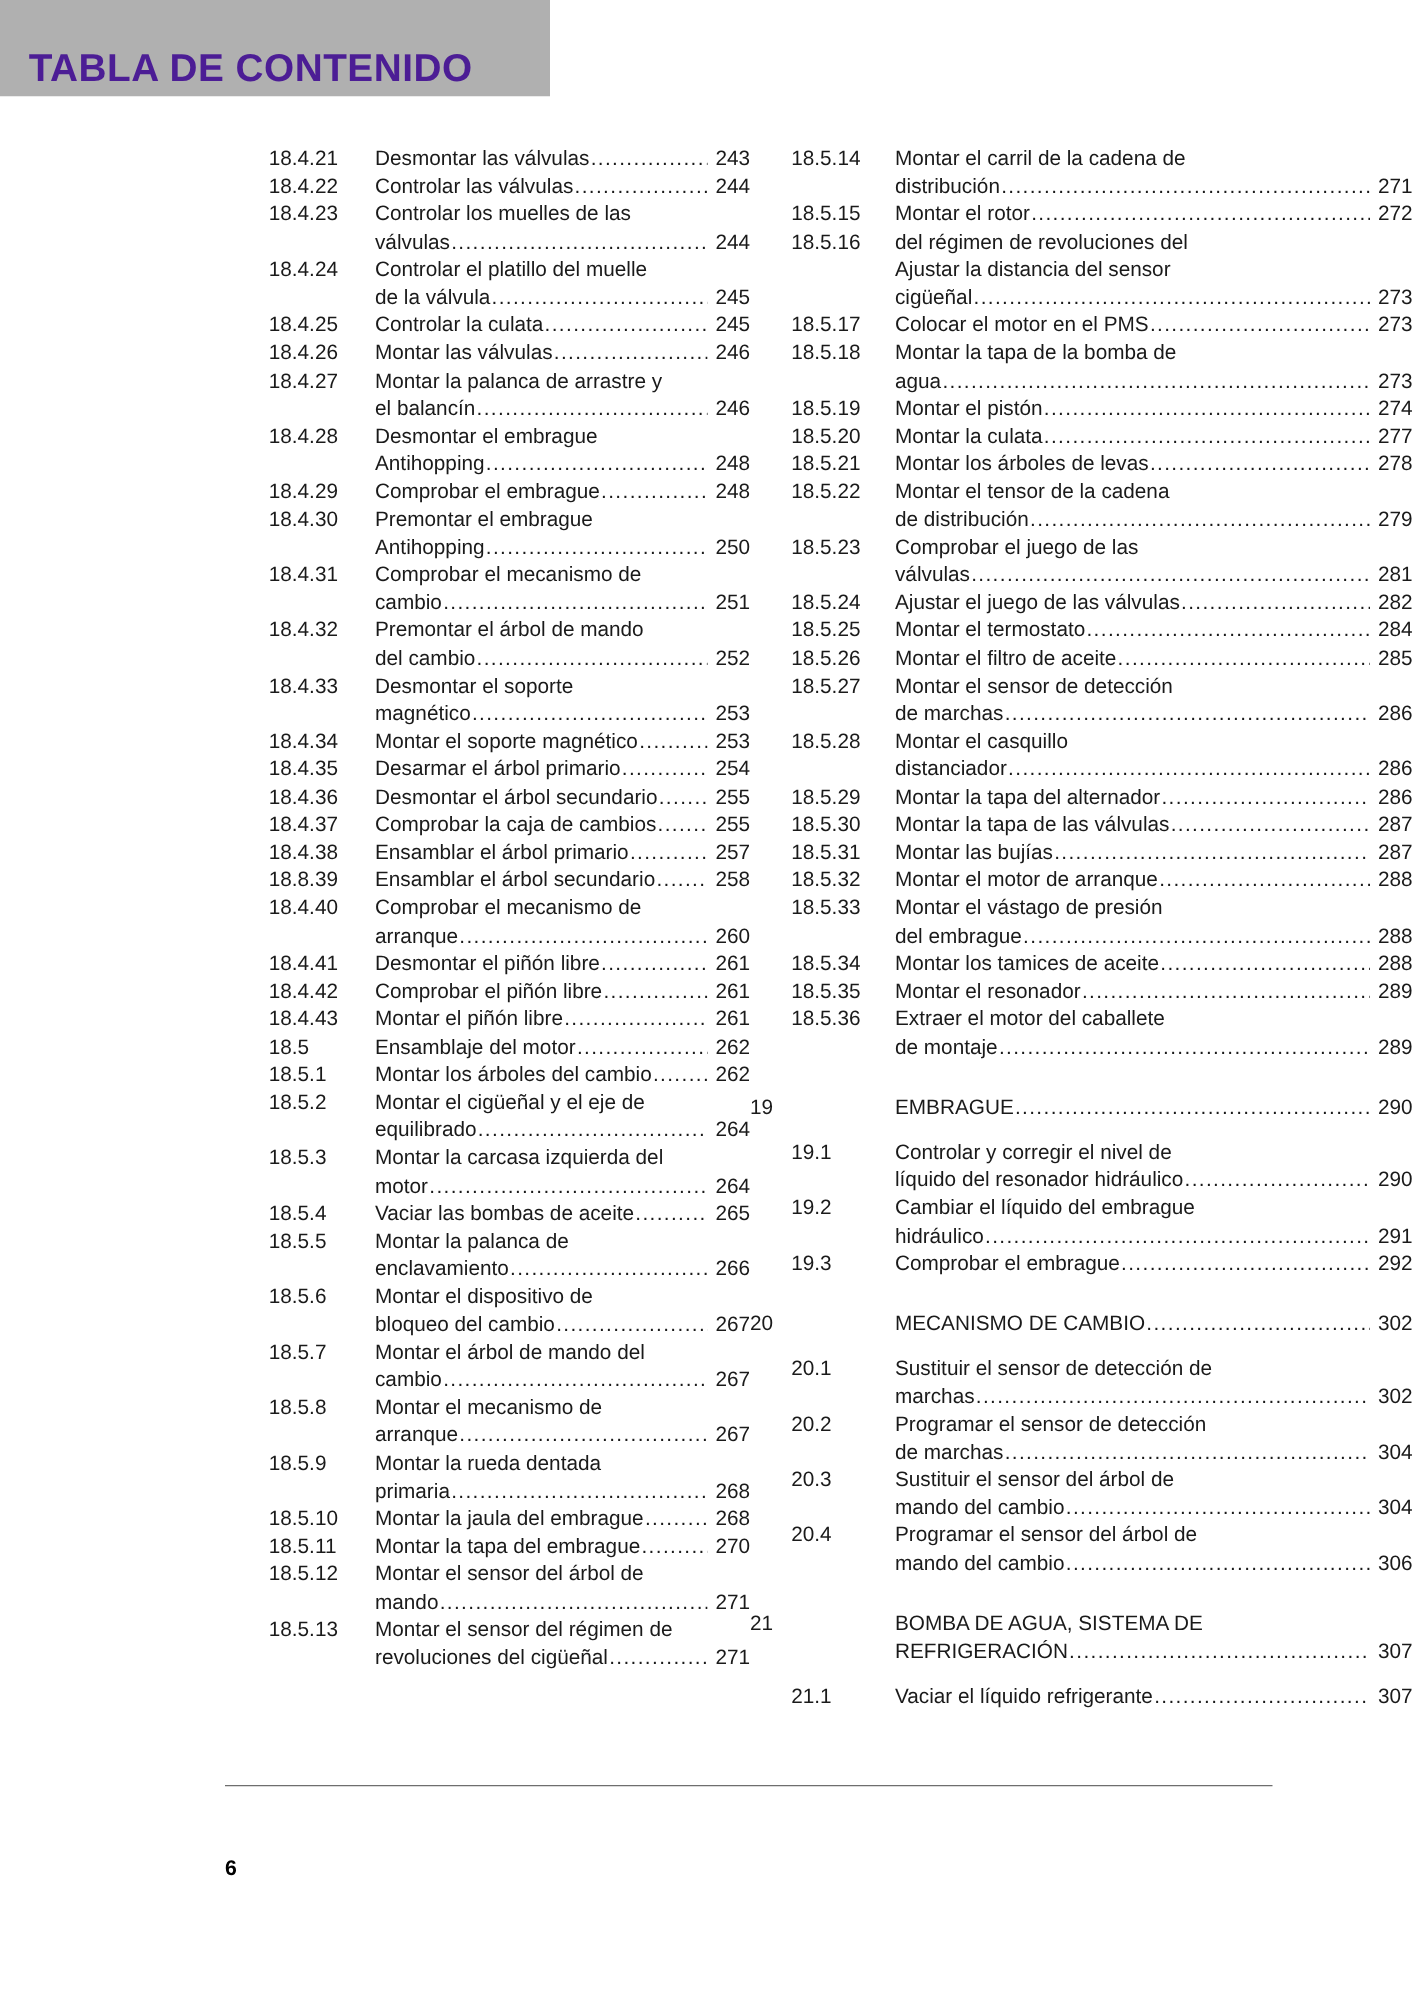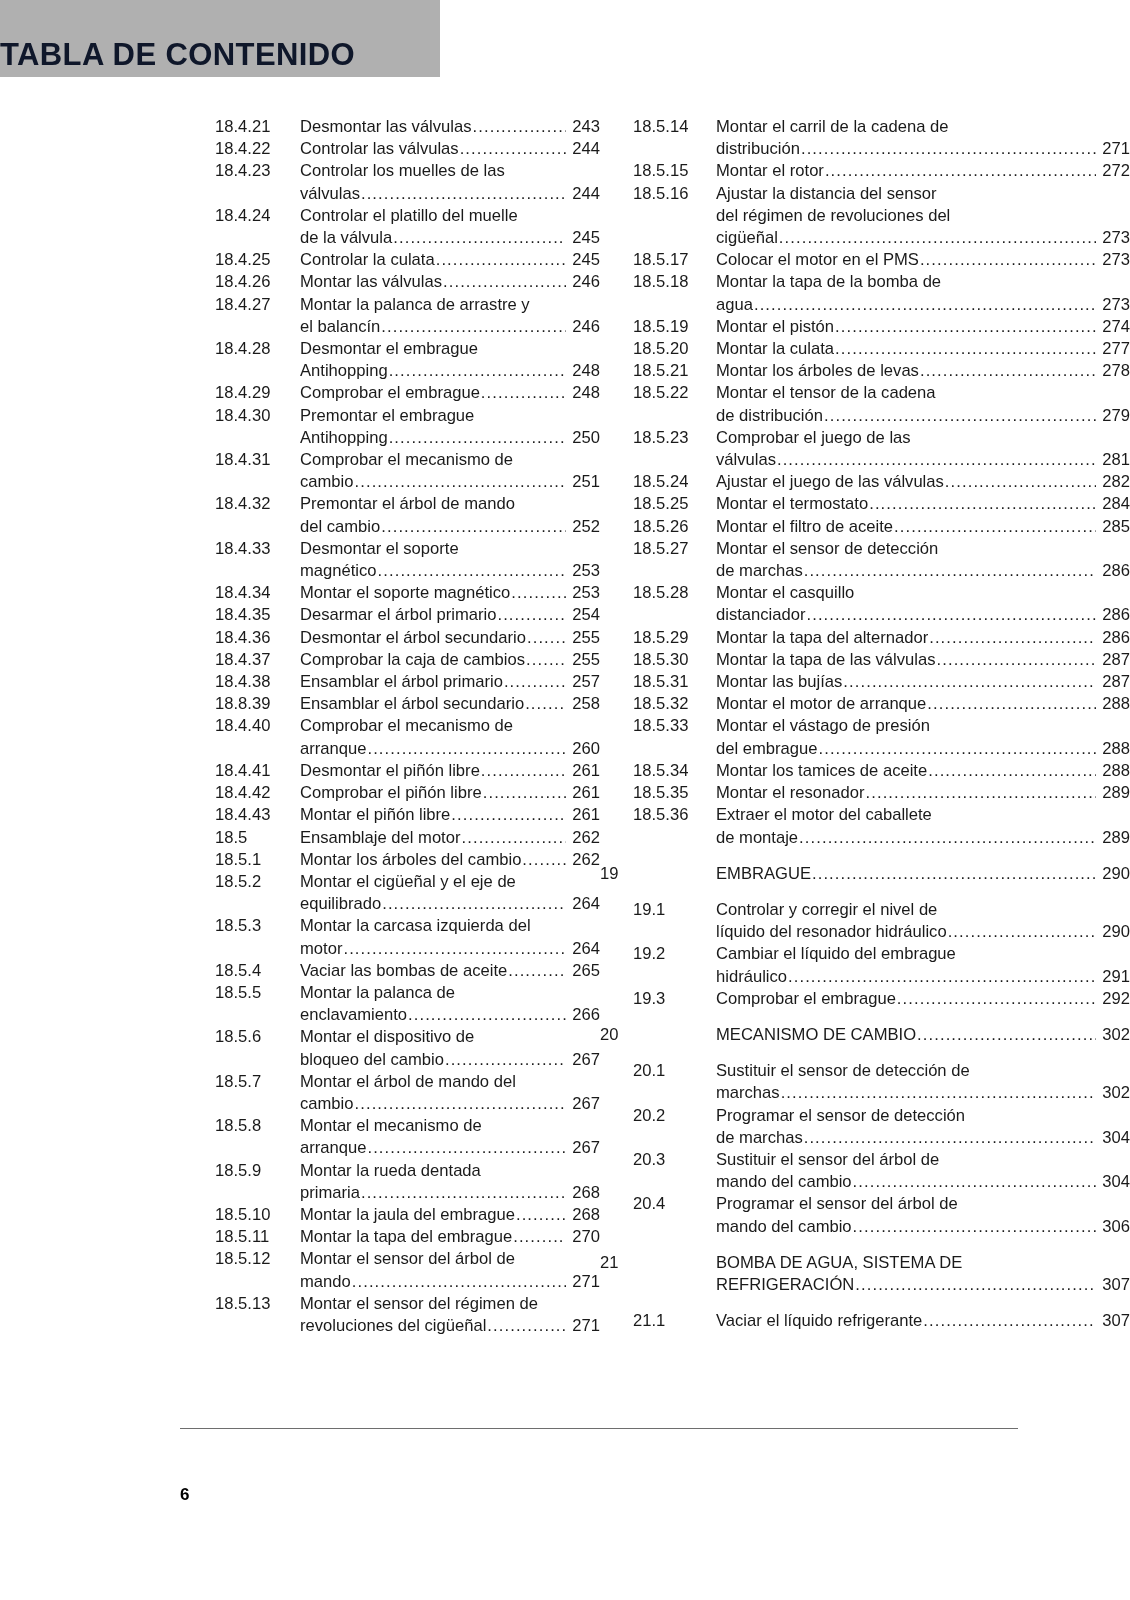--- a/index.html
+++ b/index.html
@@ -22,21 +22,22 @@
     width: 440px;
     height: 77px;
     background: #b0b0b0;
     display: flex;
     align-items: center;
   }
   .header-title {
     font-size: 31px;
     font-weight: bold;
     letter-spacing: 0.4px;
-    color: #0f172a;
+    color: #4c1d95;
+    padding-left: 23px;
     white-space: nowrap;
     margin-top: 32px;
   }
 
   
   .toc-body {
     position: absolute;
     left: 0;
     top: 116px;
     width: 1130px;
@@ -48,21 +49,21 @@
   .toc-column.right { width: 530px; padding-left: 33px; }
 
   
   .entry {
     display: flex;
     align-items: flex-start;
     font-size: 16.6px;
     line-height: 22.2px;
     margin-bottom: 0px;
   }
-  .entry.gap-before { margin-top: 14px; }
+  .entry.gap-before { margin-top: 26px; }
   .entry.gap-after  { margin-bottom: 14px; }
 
   .entry-num {
     flex: 0 0 auto;
     white-space: nowrap;
   }
   .left .entry-num  { width: 85px; }
   .right .entry-num { width: 83px; }
 
   
@@ -617,26 +618,26 @@
             <span class="line-text">Montar el rotor</span>
             <span class="leader"></span>
             <span class="page-no">272</span>
           </div>
         </div>
       </div>
       <div class="entry">
         <div class="entry-num">18.5.16</div>
         <div class="entry-body">
           <div class="line no-leader">
+            <span class="line-text">del régimen de revoluciones del</span>
+            <span class="leader"></span>
+            <span class="page-no"></span>
+          </div>
+          <div class="line no-leader">
             <span class="line-text">Ajustar la distancia del sensor</span>
-            <span class="leader"></span>
-            <span class="page-no"></span>
-          </div>
-          <div class="line no-leader">
-            <span class="line-text">del régimen de revoluciones del</span>
             <span class="leader"></span>
             <span class="page-no"></span>
           </div>
           <div class="line">
             <span class="line-text">cigüeñal</span>
             <span class="leader"></span>
             <span class="page-no">273</span>
           </div>
         </div>
       </div>

